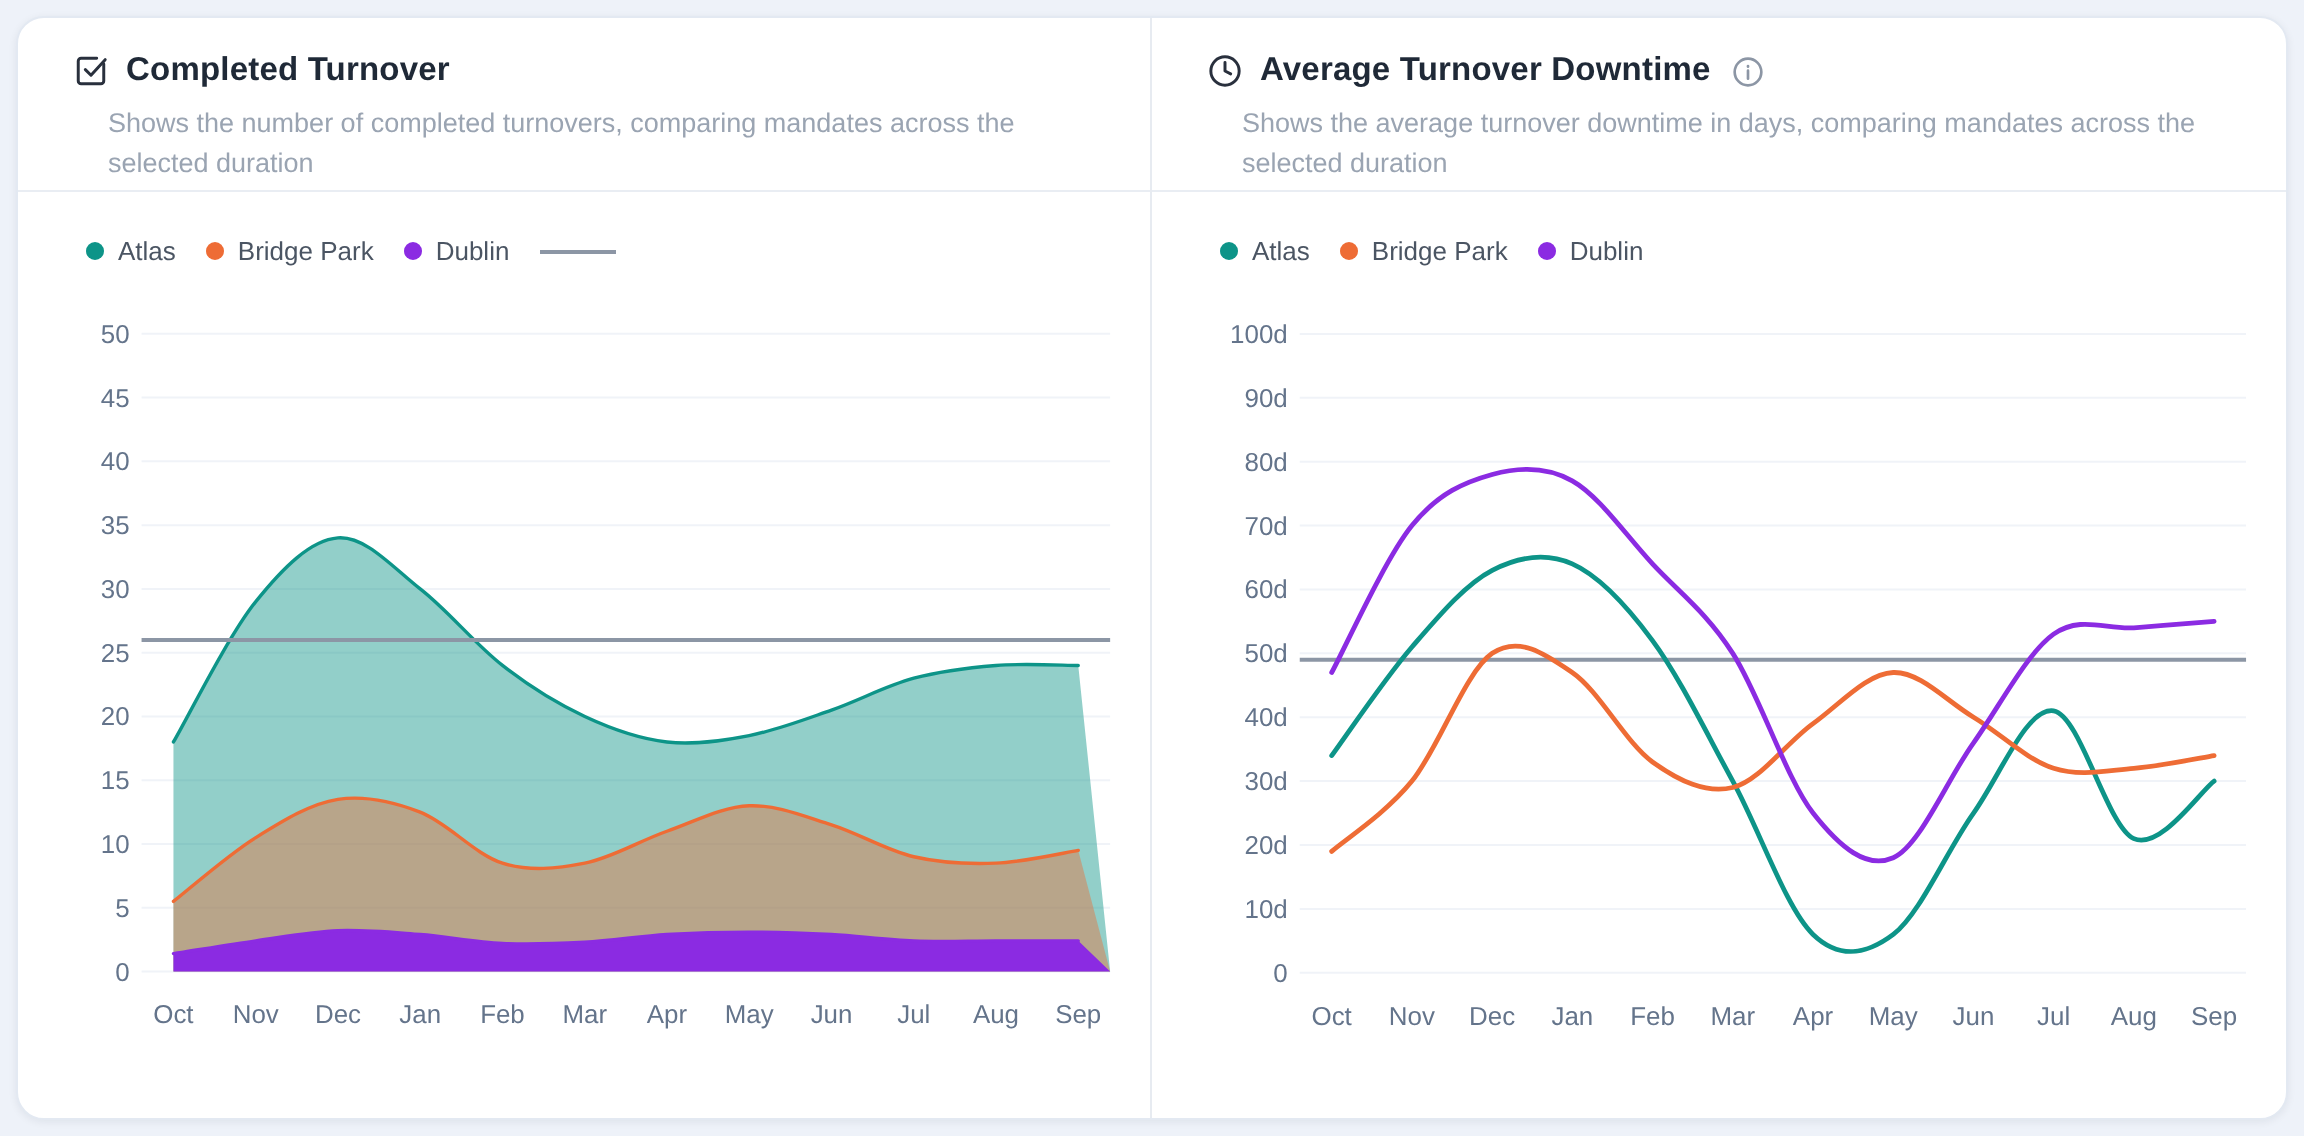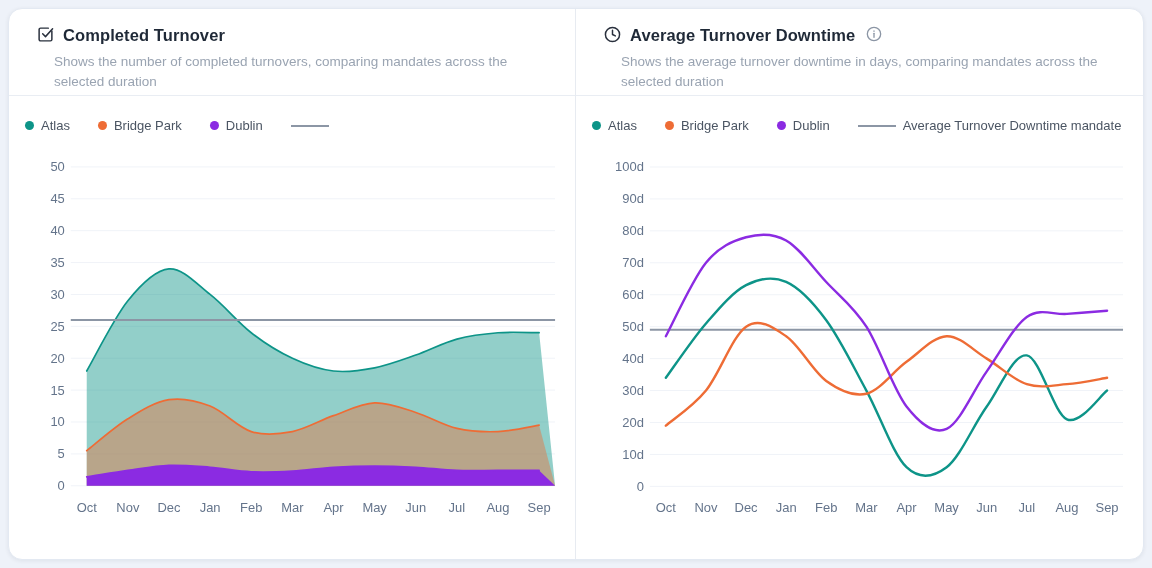--- a/index.html
+++ b/index.html
@@ -20,36 +20,36 @@
     overflow:hidden;
   }
   .panel { width:50%; display:flex; flex-direction:column; }
   .panel:first-child { border-right:1px solid #e7ebf1; }
   .panel-header {
     height:87px;
     padding:17px 28px 0 28px;
     border-bottom:1px solid #e9edf3;
     flex:0 0 auto;
   }
-  .title-row { display:flex; align-items:flex-start; gap:9px; }
+  .title-row { display:flex; align-items:center; gap:9px; }
   .title-icon { display:inline-flex; color:#29303d; }
   .panel-title {
     font-size:16.5px; font-weight:700; color:#1f2937; letter-spacing:.1px;
   }
   .info-btn { display:inline-flex; color:#8c96a5; cursor:pointer; margin-left:2px; }
   .panel-subtitle {
     margin-top:7px;
     font-size:13.5px; line-height:1.45; color:#9aa4b2;
     max-width:505px;
     margin-left:17px;
   }
   .chart-section { flex:1; display:flex; flex-direction:column; }
   .legend {
-    display:flex; align-items:center; gap:28px;
-    padding:18px 0 4px 16px;
+    display:flex; align-items:center; gap:15px;
+    padding:18px 0 4px 34px;
     height:45px;
   }
   .legend-item { display:flex; align-items:center; gap:7px; cursor:pointer; }
   .legend-dot { width:9px; height:9px; border-radius:50%; }
   .legend-line-swatch { width:38px; height:2px; background:#8c96a5; }
   .legend-label { font-size:13px; color:#4b5563; }
   svg.chart { display:block; width:100%; height:auto; }
   svg text { font-family:"Liberation Sans", sans-serif; }
   .tick-label { fill:#64748b; font-size:13px; }
 </style>
@@ -162,24 +162,20 @@
             <span class="legend-label">Atlas</span>
           </span>
           <span class="legend-item">
             <span class="legend-dot" style="background: rgb(238, 108, 53);"></span>
             <span class="legend-label">Bridge Park</span>
           </span>
           <span class="legend-item">
             <span class="legend-dot" style="background: rgb(139, 43, 226);"></span>
             <span class="legend-label">Dublin</span>
           </span>
-          <span class="legend-item">
-            <span class="legend-line-swatch" style="background: rgb(140, 150, 165);"></span>
-            <span class="legend-label">Average Turnover Downtime mandate</span>
-          </span>
         </div>
       <svg class="chart" viewBox="0 0 568 412">
           <line x1="74" y1="346" x2="548" y2="346" stroke="#f0f3f8" stroke-width="1"></line>
           <text x="68" y="350.5" text-anchor="end" class="tick-label">0</text>
           <line x1="74" y1="314" x2="548" y2="314" stroke="#f0f3f8" stroke-width="1"></line>
           <text x="68" y="318.5" text-anchor="end" class="tick-label">10d</text>
           <line x1="74" y1="282" x2="548" y2="282" stroke="#f0f3f8" stroke-width="1"></line>
           <text x="68" y="286.5" text-anchor="end" class="tick-label">20d</text>
           <line x1="74" y1="250" x2="548" y2="250" stroke="#f0f3f8" stroke-width="1"></line>
           <text x="68" y="254.5" text-anchor="end" class="tick-label">30d</text>

